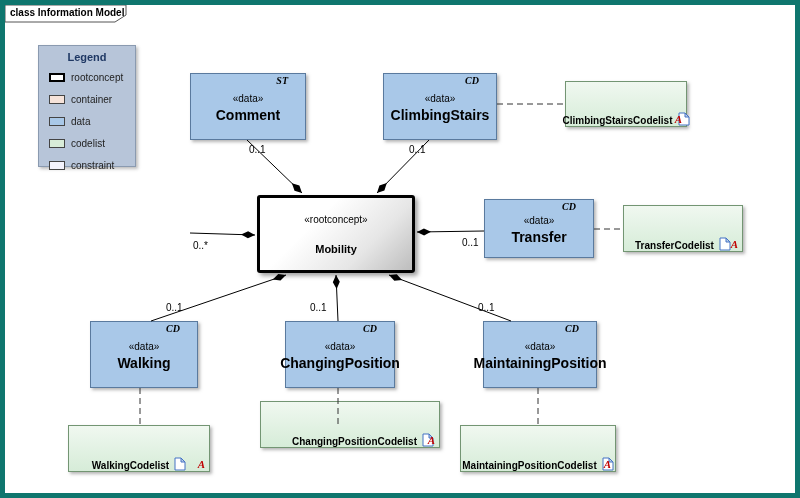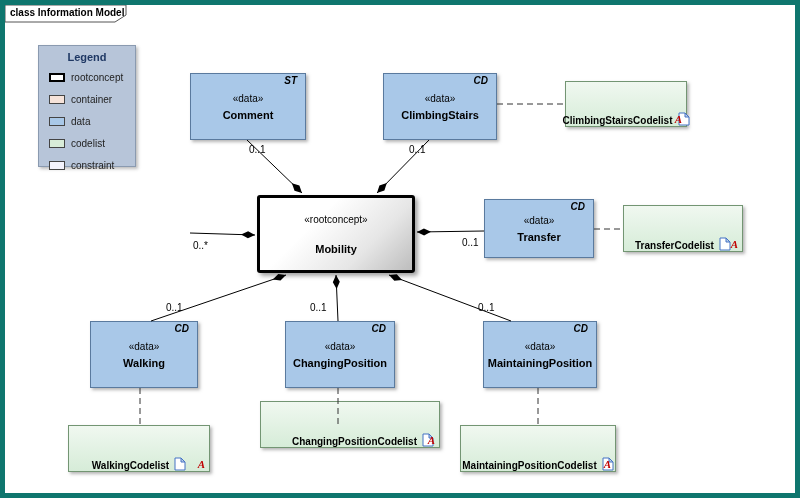--- a/index.html
+++ b/index.html
@@ -23,23 +23,23 @@
   .legend-row { display:flex; align-items:center; gap:6px; padding:2px 0 2px 10px; font-size:10px; color:#222;margin-top:7px; }
   .legend-swatch { width:16px; height:9px; border:1px solid #444; box-sizing:border-box; flex:0 0 auto; }
   .legend-swatch.rootconcept { border:2px solid #000; }
   
   .node {
     position:absolute; background:#a9c8e8; border:1px solid #5a7a9e;
     box-shadow:2px 2px 3px rgba(110,110,110,.5); box-sizing:border-box;
     display:flex; flex-direction:column; align-items:center; justify-content:center;
     text-align:center; color:#000;
   }
-  .node .badge { position:absolute; top:1px; right:8px; font-size:10px; font-style:italic; font-weight:bold; }
+  .node .badge { position:absolute; top:1px; right:17px; font-size:10px; font-style:italic; font-weight:bold;font-family:Liberation Serif, serif; }
   .node .stereo { font-size:10px; line-height:13px; }
-  .node .name { font-size:11px; font-weight:bold; line-height:14px; margin-top:3px; }
+  .node .name { font-size:14px; font-weight:bold; line-height:14px; margin-top:3px; }
   .node.reference { border-color:#7f96b4; }
   .node.reference .stereo, .node.reference .name { color:#8294ac; }
   
   .mobility {
     position:absolute; left:252px; top:190px; width:158px; height:78px;
     background:linear-gradient(135deg,#ffffff 0%,#ffffff 35%,#e6e6e6 70%,#bdbdbd 100%);
     border:3px solid #000; border-radius:3px; box-sizing:border-box;
     box-shadow:3px 3px 4px rgba(90,90,90,.55);
     display:flex; flex-direction:column; align-items:center; justify-content:center; text-align:center;
   }

